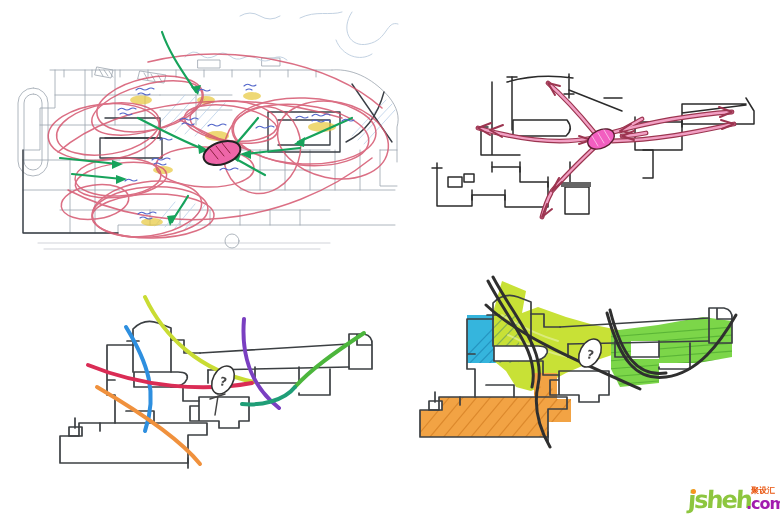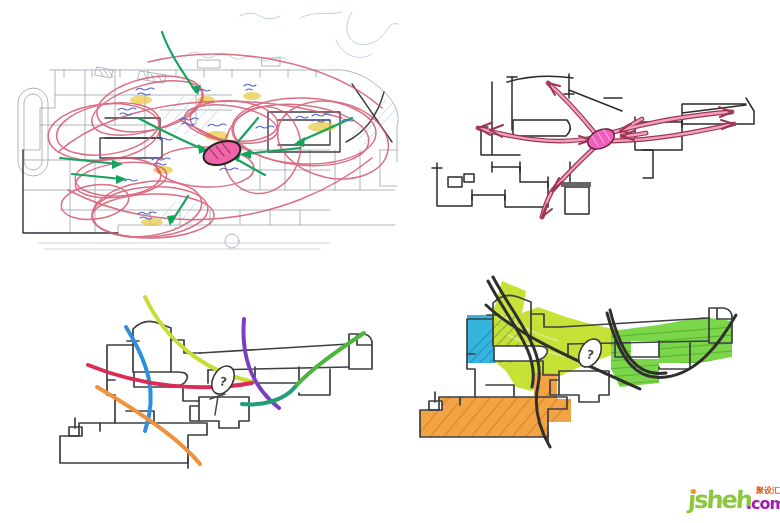--- a/index.html
+++ b/index.html
@@ -6,21 +6,21 @@
   .canvas{position:relative;width:780px;height:523px;background:#ffffff;overflow:hidden;
           font-family:"DejaVu Sans",sans-serif;}
   .sk{position:absolute;}
   .ln{fill:none;stroke-linecap:round;stroke-linejoin:round;}
   .qmark{font:700 12px "DejaVu Sans",sans-serif;fill:#444;}
   
   .watermark{position:absolute;left:688px;top:486px;width:92px;height:34px;}
   .wm-logo{position:absolute;left:0;top:0;color:#8dc63f;font-weight:700;font-size:24px;
            letter-spacing:-2px;transform:skewX(-4deg);font-family:"DejaVu Sans",sans-serif;}
   .wm-dot{position:absolute;left:3px;top:3px;width:5px;height:5px;border-radius:50%;background:#f7941d;}
-  .wm-side{position:absolute;left:58px;top:1px;width:34px;text-align:right;line-height:1;}
+  .wm-side{position:absolute;left:58px;top:1px;width:34px;text-align:center;line-height:1;}
   .wm-badge{display:block;color:#e8550f;font-size:8px;font-weight:700;letter-spacing:0;}
   .wm-suffix{display:block;color:#a21caf;font-size:16px;font-weight:700;margin-top:1px;letter-spacing:-1px;}
 </style>
 </head>
 <body>
 
 <div class="canvas">
 
   <svg class="sk" style="left:0;top:0" width="420" height="270" viewBox="0 0 420 270">
 

